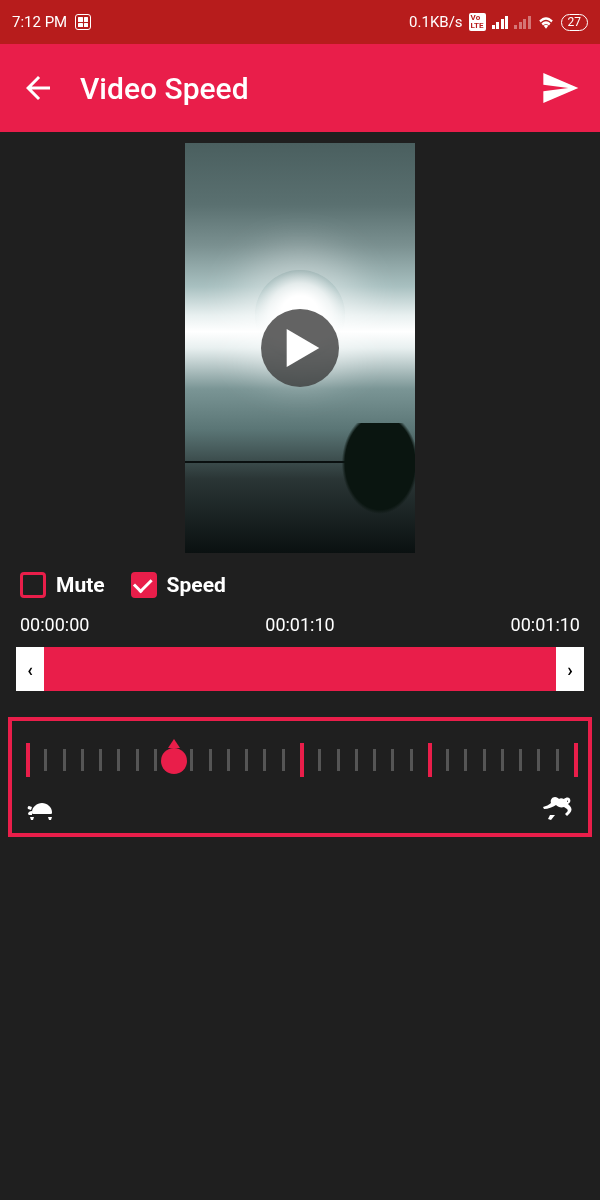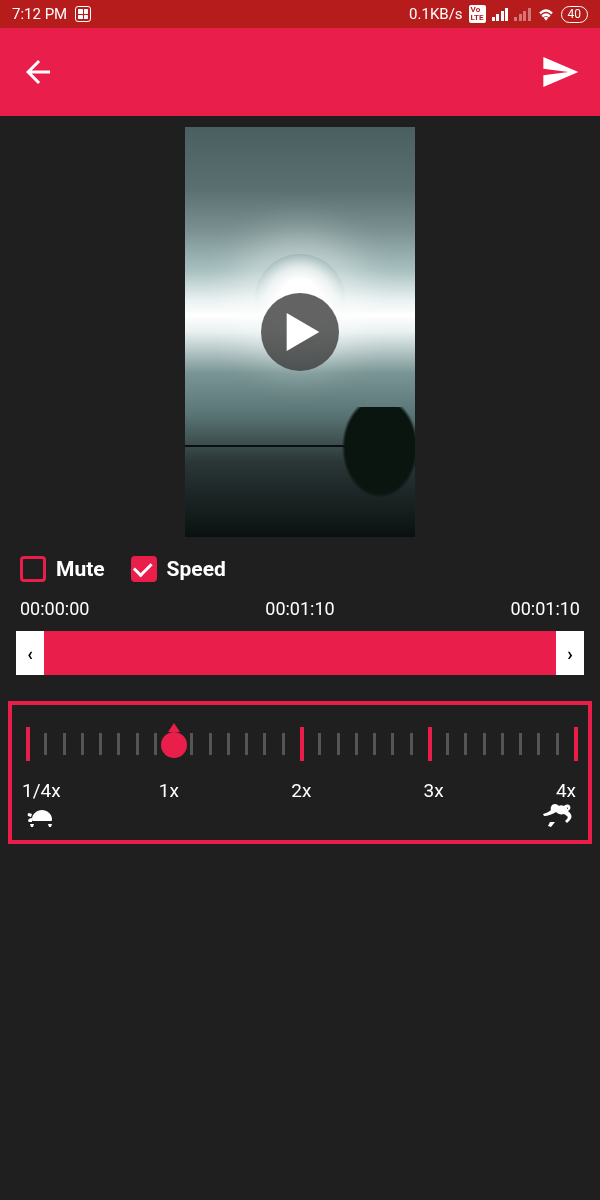--- a/index.html
+++ b/index.html
@@ -3,21 +3,21 @@
   <meta charset="utf-8">
   <style>
     * { margin: 0; padding: 0; box-sizing: border-box; }
     html, body { width: 600px; height: 1200px; overflow: hidden; }
     body {
       background: #1f1f1f;
       font-family: -apple-system, Roboto, sans-serif;
       color: #fff;
     }
     .status-bar {
-      height: 28px;
+      height: 44px;
       background: #b71c1c;
       display: flex;
       align-items: center;
       padding: 12px 12px;
       font-size: 15px;
       color: #fff;
     }
     .status-left { display: flex; align-items: center; gap: 8px; }
     .status-right { margin-left: auto; display: flex; align-items: center; gap: 6px; }
     .status-icon { display: inline-flex; align-items: center; }
@@ -179,28 +179,29 @@
         <span></span>
         <span></span>
         <span></span>
         <span></span>
       </span>
     <span class="status-icon">
       <svg class="wifi" viewBox="0 0 24 18">
           <path fill="#fff" d="M12 18l-3-4c1-1 2-1.5 3-1.5s2 .5 3 1.5zm-6-7c2-2 4-3 6-3s4 1 6 3l-2 2.5c-1.3-1.3-2.6-2-4-2s-2.7.7-4 2zm-3-4C6 4 9 2.5 12 2.5S18 4 21 7l-2 2.5C16.7 7.2 14.3 6 12 6S7.3 7.2 5 9.5z"></path>
         </svg>
     </span>
-    <span class="battery-pill">40</span>
+    <span class="battery-pill">27</span>
   </div>
 </div>
 
 <div class="app-bar">
   <svg class="back-arrow" viewBox="0 0 24 24">
     <path fill="#fff" d="M20 11H7.8l5.6-5.6L12 4l-8 8 8 8 1.4-1.4L7.8 13H20z"></path>
   </svg>
+  <div class="app-title">Video Speed</div>
   <svg class="send-btn" viewBox="0 0 24 24">
     <path fill="#fff" d="M2 21l21-9L2 3v7l15 2-15 2z"></path>
   </svg>
 </div>
 
 <div class="video-area">
   <div class="video-thumb">
     <div class="sun-flare"></div>
     <div class="wire"></div>
     <div class="tree"></div>
@@ -263,27 +264,20 @@
       <div class="tick" style="left: 76.6667%;"></div>
       <div class="tick" style="left: 80%;"></div>
       <div class="tick" style="left: 83.3333%;"></div>
       <div class="tick" style="left: 86.6667%;"></div>
       <div class="tick" style="left: 90%;"></div>
       <div class="tick" style="left: 93.3333%;"></div>
       <div class="tick" style="left: 96.6667%;"></div>
       <div class="tick major" style="left: 100%;"></div>
       <div class="slider-dot" style="left: 27%;"></div>
     </div>
-  <div class="speed-labels">
-    <span>1/4x</span>
-    <span>1x</span>
-    <span>2x</span>
-    <span>3x</span>
-    <span>4x</span>
-  </div>
   <div class="speed-icons">
     <svg class="turtle" viewBox="0 0 32 22">
       <path fill="#fff" d="M6 14c0-5 5-9 10-9s10 4 10 9c0 1 0 2-1 2H7c-1 0-1-1-1-2zm-4 2c0-2 2-3 4-3v4c-2 0-4 0-4-1zm2 3h4l-1 3H5zm18 0h4l-1 3h-2zM3 8l3 1-1 3-3-1c-1-1 0-3 1-3z"></path>
     </svg>
     <svg class="rabbit" viewBox="0 0 32 24">
       <path fill="#fff" d="M22 2c2-2 5-2 6 0s0 4-2 5l2 2c2 2 2 5 0 7l-3 3-2-2 2-2c1-1 1-2 0-3l-3-2c-3 1-6 0-8-2-3 2-8 4-12 4l-1-2c3-1 6-2 8-4-1-3 1-6 4-6 2 0 3 1 4 2 1-1 3-1 5 0zm3 3c1 0 1-1 1-1s-1-1-1 0 0 1 0 1zM8 18h5l-4 5-3-1z"></path>
     </svg>
   </div>
 </div>
 

